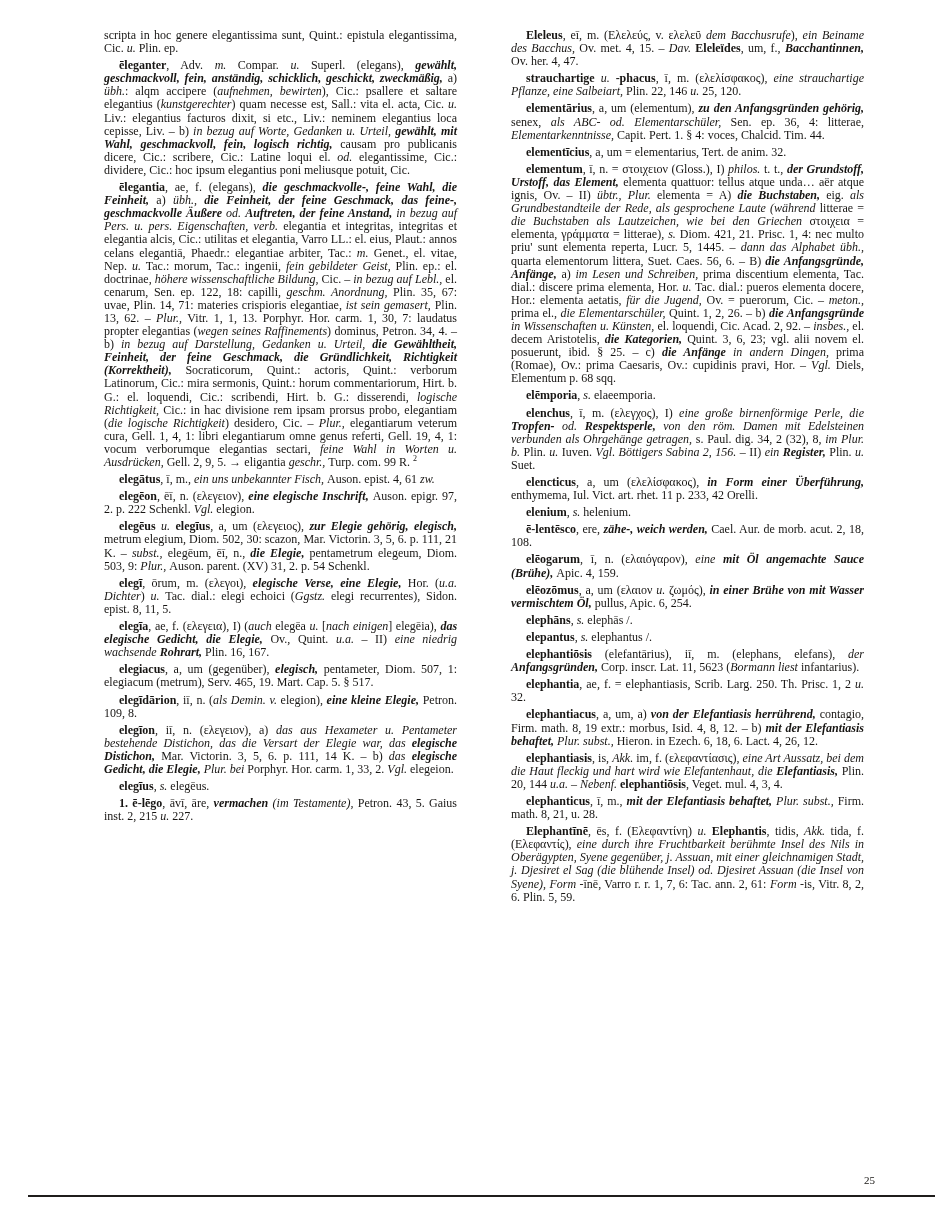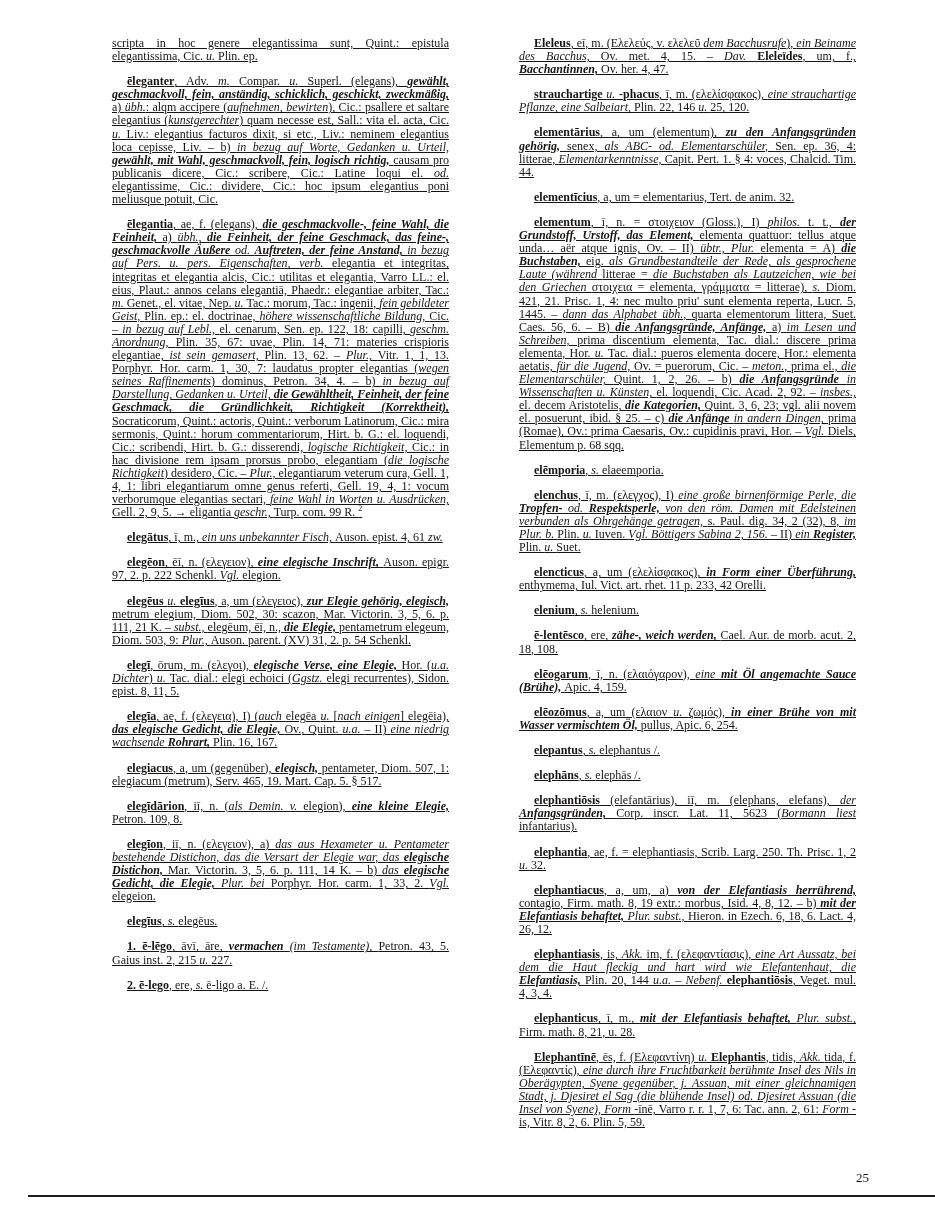--- a/index.html
+++ b/index.html
@@ -4,28 +4,28 @@
 <style>
   html,body{margin:0;padding:0;}
   body{
     width:935px;height:1210px;background:#ffffff;
     font-family:"Liberation Serif","DejaVu Serif",serif;
     color:#171513;
   }
   .page{position:relative;width:935px;height:1210px;overflow:hidden;box-sizing:border-box;padding-top:25px;}
   .columns{display:flex;gap:46px;margin-left:100px;width:768px;}
   .col{width:361px;font-size:12px;line-height:13.1px;text-align:justify;}
-  .entry{margin:12px;text-indent:15px;text-decoration:underline;}
+  .entry{margin:4px;text-indent:15px;}
   .entry.no-indent{text-indent:0;}
   .seg-n{}
   .seg-b{font-weight:bold;}
   .seg-i{font-style:italic;}
   .seg-bi{font-weight:bold;font-style:italic;}
   sup.seg-sup{font-size:8px;line-height:0;}
-  .page-number{position:absolute;right:66px;bottom:24px;font-size:13px;}
+  .page-number{position:absolute;right:60px;bottom:24px;font-size:11px;}
   .bottom-rule{position:absolute;left:28px;right:0;bottom:13px;height:2px;background:#1f1d1b;}
 </style>
 </head>
 <body>
 
 <div class="page">
   <div class="columns">
     <div class="col">
         <p class="entry no-indent"><span class="seg-n">scripta in hoc genere elegantissima sunt, Quint.: epistula elegantissima, Cic. </span><span class="seg-i">u.</span><span class="seg-n"> Plin. ep.</span></p>
         <p class="entry"><span class="seg-b">ēleganter</span><span class="seg-n">, Adv. </span><span class="seg-i">m.</span><span class="seg-n"> Compar. </span><span class="seg-i">u.</span><span class="seg-n"> Superl. (elegans), </span><span class="seg-bi">gewählt, geschmackvoll, fein, anständig, schicklich, geschickt, zweckmäßig, </span><span class="seg-n">a) </span><span class="seg-i">übh.</span><span class="seg-n">: alqm accipere (</span><span class="seg-i">aufnehmen, bewirten</span><span class="seg-n">), Cic.: psallere et saltare elegantius (</span><span class="seg-i">kunstgerechter</span><span class="seg-n">) quam necesse est, Sall.: vita el. acta, Cic. </span><span class="seg-i">u.</span><span class="seg-n"> Liv.: elegantius facturos dixit, si etc., Liv.: neminem elegantius loca cepisse, Liv. – b) </span><span class="seg-i">in bezug auf Worte, Gedanken u. Urteil, </span><span class="seg-bi">gewählt, mit Wahl, geschmackvoll, fein, logisch richtig, </span><span class="seg-n">causam pro publicanis dicere, Cic.: scribere, Cic.: Latine loqui el. </span><span class="seg-i">od.</span><span class="seg-n"> elegantissime, Cic.: dividere, Cic.: hoc ipsum elegantius poni meliusque potuit, Cic.</span></p>
@@ -33,37 +33,36 @@
         <p class="entry"><span class="seg-b">elegātus</span><span class="seg-n">, ī, m., </span><span class="seg-i">ein uns unbekannter Fisch, </span><span class="seg-n">Auson. epist. 4, 61 </span><span class="seg-i">zw.</span></p>
         <p class="entry"><span class="seg-b">elegēon</span><span class="seg-n">, ēī, n. (ελεγειον), </span><span class="seg-bi">eine elegische Inschrift, </span><span class="seg-n">Auson. epigr. 97, 2. p. 222 Schenkl. </span><span class="seg-i">Vgl. </span><span class="seg-n">elegion.</span></p>
         <p class="entry"><span class="seg-b">elegēus </span><span class="seg-i">u. </span><span class="seg-b">elegīus</span><span class="seg-n">, a, um (ελεγειος), </span><span class="seg-bi">zur Elegie gehörig, elegisch, </span><span class="seg-n">metrum elegium, Diom. 502, 30: scazon, Mar. Victorin. 3, 5, 6. p. 111, 21 K. – </span><span class="seg-i">subst., </span><span class="seg-n">elegēum, ēī, n., </span><span class="seg-bi">die Elegie, </span><span class="seg-n">pentametrum elegeum, Diom. 503, 9: </span><span class="seg-i">Plur., </span><span class="seg-n">Auson. parent. (XV) 31, 2. p. 54 Schenkl.</span></p>
         <p class="entry"><span class="seg-b">elegī</span><span class="seg-n">, ōrum, m. (ελεγοι), </span><span class="seg-bi">elegische Verse, eine Elegie, </span><span class="seg-n">Hor. (</span><span class="seg-i">u.a. Dichter</span><span class="seg-n">) </span><span class="seg-i">u. </span><span class="seg-n">Tac. dial.: elegi echoici (</span><span class="seg-i">Ggstz. </span><span class="seg-n">elegi recurrentes), Sidon. epist. 8, 11, 5.</span></p>
         <p class="entry"><span class="seg-b">elegīa</span><span class="seg-n">, ae, f. (ελεγεια), I) (</span><span class="seg-i">auch </span><span class="seg-n">elegēa </span><span class="seg-i">u. </span><span class="seg-n">[</span><span class="seg-i">nach einigen</span><span class="seg-n">] elegēia), </span><span class="seg-bi">das elegische Gedicht, die Elegie, </span><span class="seg-n">Ov., Quint. </span><span class="seg-i">u.a. </span><span class="seg-n">– II) </span><span class="seg-i">eine niedrig wachsende </span><span class="seg-bi">Rohrart, </span><span class="seg-n">Plin. 16, 167.</span></p>
         <p class="entry"><span class="seg-b">elegiacus</span><span class="seg-n">, a, um (gegenüber), </span><span class="seg-bi">elegisch, </span><span class="seg-n">pentameter, Diom. 507, 1: elegiacum (metrum), Serv. 465, 19. Mart. Cap. 5. § 517.</span></p>
         <p class="entry"><span class="seg-b">elegīdārion</span><span class="seg-n">, iī, n. (</span><span class="seg-i">als Demin. v. </span><span class="seg-n">elegion), </span><span class="seg-bi">eine kleine Elegie, </span><span class="seg-n">Petron. 109, 8.</span></p>
         <p class="entry"><span class="seg-b">elegīon</span><span class="seg-n">, iī, n. (ελεγειον), a) </span><span class="seg-i">das aus Hexameter u. Pentameter bestehende Distichon, das die Versart der Elegie war, das </span><span class="seg-bi">elegische Distichon, </span><span class="seg-n">Mar. Victorin. 3, 5, 6. p. 111, 14 K. – b) </span><span class="seg-i">das </span><span class="seg-bi">elegische Gedicht, die Elegie, </span><span class="seg-i">Plur. bei </span><span class="seg-n">Porphyr. Hor. carm. 1, 33, 2. </span><span class="seg-i">Vgl. </span><span class="seg-n">elegeion.</span></p>
         <p class="entry"><span class="seg-b">elegīus</span><span class="seg-n">, </span><span class="seg-i">s. </span><span class="seg-n">elegēus.</span></p>
         <p class="entry"><span class="seg-b">1. ē-lēgo</span><span class="seg-n">, āvī, āre, </span><span class="seg-bi">vermachen </span><span class="seg-i">(im Testamente), </span><span class="seg-n">Petron. 43, 5. Gaius inst. 2, 215 </span><span class="seg-i">u. </span><span class="seg-n">227.</span></p>
-        <p class="entry"><span class="seg-b">2. ē-lego</span><span class="seg-n">, ere, </span><span class="seg-i">s. </span><span class="seg-n">ē-ligo a. E. /.</span></p>
       </div>
     <div class="col">
         <p class="entry"><span class="seg-b">Eleleus</span><span class="seg-n">, eī, m. (Ελελεύς, v. ελελεῦ </span><span class="seg-i">dem Bacchusrufe</span><span class="seg-n">), </span><span class="seg-i">ein Beiname des Bacchus, </span><span class="seg-n">Ov. met. 4, 15. – </span><span class="seg-i">Dav. </span><span class="seg-b">Eleleïdes</span><span class="seg-n">, um, f., </span><span class="seg-bi">Bacchantinnen, </span><span class="seg-n">Ov. her. 4, 47.</span></p>
         <p class="entry"><span class="seg-b">strauchartige </span><span class="seg-i">u. </span><span class="seg-b">-phacus</span><span class="seg-n">, ī, m. (ελελίσφακος), </span><span class="seg-i">eine strauchartige Pflanze, eine Salbeiart, </span><span class="seg-n">Plin. 22, 146 </span><span class="seg-i">u. </span><span class="seg-n">25, 120.</span></p>
         <p class="entry"><span class="seg-b">elementārius</span><span class="seg-n">, a, um (elementum), </span><span class="seg-bi">zu den Anfangsgründen gehörig, </span><span class="seg-n">senex, </span><span class="seg-i">als ABC- od. Elementarschüler, </span><span class="seg-n">Sen. ep. 36, 4: litterae, </span><span class="seg-i">Elementarkenntnisse, </span><span class="seg-n">Capit. Pert. 1. § 4: voces, Chalcid. Tim. 44.</span></p>
         <p class="entry"><span class="seg-b">elementīcius</span><span class="seg-n">, a, um = elementarius, Tert. de anim. 32.</span></p>
         <p class="entry"><span class="seg-b">elementum</span><span class="seg-n">, ī, n. = στοιχειον (Gloss.), I) </span><span class="seg-i">philos. </span><span class="seg-n">t. t., </span><span class="seg-bi">der Grundstoff, Urstoff, das Element, </span><span class="seg-n">elementa quattuor: tellus atque unda… aër atque ignis, Ov. – II) </span><span class="seg-i">übtr., Plur. </span><span class="seg-n">elementa = A) </span><span class="seg-bi">die Buchstaben, </span><span class="seg-n">eig. </span><span class="seg-i">als Grundbestandteile der Rede, als gesprochene Laute (während </span><span class="seg-n">litterae = </span><span class="seg-i">die Buchstaben als Lautzeichen, wie bei den Griechen </span><span class="seg-n">στοιχεια = elementa, γράμματα = litterae), </span><span class="seg-i">s. </span><span class="seg-n">Diom. 421, 21. Prisc. 1, 4: nec multo priu' sunt elementa reperta, Lucr. 5, 1445. – </span><span class="seg-i">dann das Alphabet übh., </span><span class="seg-n">quarta elementorum littera, Suet. Caes. 56, 6. – B) </span><span class="seg-bi">die Anfangsgründe, Anfänge, </span><span class="seg-n">a) </span><span class="seg-i">im Lesen und Schreiben, </span><span class="seg-n">prima discentium elementa, Tac. dial.: discere prima elementa, Hor. </span><span class="seg-i">u. </span><span class="seg-n">Tac. dial.: pueros elementa docere, Hor.: elementa aetatis, </span><span class="seg-i">für die Jugend, </span><span class="seg-n">Ov. = puerorum, Cic. – </span><span class="seg-i">meton., </span><span class="seg-n">prima el., </span><span class="seg-i">die Elementarschüler, </span><span class="seg-n">Quint. 1, 2, 26. – b) </span><span class="seg-bi">die Anfangsgründe </span><span class="seg-i">in Wissenschaften u. Künsten, </span><span class="seg-n">el. loquendi, Cic. Acad. 2, 92. – </span><span class="seg-i">insbes., </span><span class="seg-n">el. decem Aristotelis, </span><span class="seg-bi">die Kategorien, </span><span class="seg-n">Quint. 3, 6, 23; vgl. alii novem el. posuerunt, ibid. § 25. – c) </span><span class="seg-bi">die Anfänge </span><span class="seg-i">in andern Dingen, </span><span class="seg-n">prima (Romae), Ov.: prima Caesaris, Ov.: cupidinis pravi, Hor. – </span><span class="seg-i">Vgl. </span><span class="seg-n">Diels, Elementum p. 68 sqq.</span></p>
         <p class="entry"><span class="seg-b">elēmporia</span><span class="seg-n">, </span><span class="seg-i">s. </span><span class="seg-n">elaeemporia.</span></p>
         <p class="entry"><span class="seg-b">elenchus</span><span class="seg-n">, ī, m. (ελεγχος), I) </span><span class="seg-i">eine große birnenförmige Perle, die </span><span class="seg-bi">Tropfen- </span><span class="seg-i">od. </span><span class="seg-bi">Respektsperle, </span><span class="seg-i">von den röm. Damen mit Edelsteinen verbunden als Ohrgehänge getragen, </span><span class="seg-n">s. Paul. dig. 34, 2 (32), 8, </span><span class="seg-i">im Plur. b. </span><span class="seg-n">Plin. </span><span class="seg-i">u. </span><span class="seg-n">Iuven. </span><span class="seg-i">Vgl. Böttigers Sabina 2, 156. </span><span class="seg-n">– II) </span><span class="seg-i">ein </span><span class="seg-bi">Register, </span><span class="seg-n">Plin. </span><span class="seg-i">u. </span><span class="seg-n">Suet.</span></p>
         <p class="entry"><span class="seg-b">elencticus</span><span class="seg-n">, a, um (ελελίσφακος), </span><span class="seg-bi">in Form einer Überführung, </span><span class="seg-n">enthymema, Iul. Vict. art. rhet. 11 p. 233, 42 Orelli.</span></p>
         <p class="entry"><span class="seg-b">elenium</span><span class="seg-n">, </span><span class="seg-i">s. </span><span class="seg-n">helenium.</span></p>
         <p class="entry"><span class="seg-b">ē-lentēsco</span><span class="seg-n">, ere, </span><span class="seg-bi">zähe-, weich werden, </span><span class="seg-n">Cael. Aur. de morb. acut. 2, 18, 108.</span></p>
         <p class="entry"><span class="seg-b">elēogarum</span><span class="seg-n">, ī, n. (ελαιόγαρον), </span><span class="seg-i">eine </span><span class="seg-bi">mit Öl angemachte Sauce (Brühe), </span><span class="seg-n">Apic. 4, 159.</span></p>
         <p class="entry"><span class="seg-b">elēozōmus</span><span class="seg-n">, a, um (ελαιον </span><span class="seg-i">u. </span><span class="seg-n">ζωμός), </span><span class="seg-bi">in einer Brühe von mit Wasser vermischtem Öl, </span><span class="seg-n">pullus, Apic. 6, 254.</span></p>
+        <p class="entry"><span class="seg-b">elephāns</span><span class="seg-n">, </span><span class="seg-i">s. </span><span class="seg-n">elephās /.</span></p>
         <p class="entry"><span class="seg-b">elepantus</span><span class="seg-n">, </span><span class="seg-i">s. </span><span class="seg-n">elephantus /.</span></p>
-        <p class="entry"><span class="seg-b">elephāns</span><span class="seg-n">, </span><span class="seg-i">s. </span><span class="seg-n">elephās /.</span></p>
         <p class="entry"><span class="seg-b">elephantiōsis</span><span class="seg-n"> (elefantārius), iī, m. (elephans, elefans), </span><span class="seg-i">der </span><span class="seg-bi">Anfangsgründen, </span><span class="seg-n">Corp. inscr. Lat. 11, 5623 (</span><span class="seg-i">Bormann liest </span><span class="seg-n">infantarius).</span></p>
         <p class="entry"><span class="seg-b">elephantia</span><span class="seg-n">, ae, f. = elephantiasis, Scrib. Larg. 250. Th. Prisc. 1, 2 </span><span class="seg-i">u. </span><span class="seg-n">32.</span></p>
         <p class="entry"><span class="seg-b">elephantiacus</span><span class="seg-n">, a, um, a) </span><span class="seg-bi">von der Elefantiasis herrührend, </span><span class="seg-n">contagio, Firm. math. 8, 19 extr.: morbus, Isid. 4, 8, 12. – b) </span><span class="seg-bi">mit der Elefantiasis behaftet, </span><span class="seg-i">Plur. subst., </span><span class="seg-n">Hieron. in Ezech. 6, 18, 6. Lact. 4, 26, 12.</span></p>
         <p class="entry"><span class="seg-b">elephantiasis</span><span class="seg-n">, is, </span><span class="seg-i">Akk. </span><span class="seg-n">im, f. (ελεφαντίασις), </span><span class="seg-i">eine Art Aussatz, bei dem die Haut fleckig und hart wird wie Elefantenhaut, die </span><span class="seg-bi">Elefantiasis, </span><span class="seg-n">Plin. 20, 144 </span><span class="seg-i">u.a. </span><span class="seg-n">– </span><span class="seg-i">Nebenf. </span><span class="seg-b">elephantiōsis</span><span class="seg-n">, Veget. mul. 4, 3, 4.</span></p>
         <p class="entry"><span class="seg-b">elephanticus</span><span class="seg-n">, ī, m., </span><span class="seg-bi">mit der Elefantiasis behaftet, </span><span class="seg-i">Plur. subst., </span><span class="seg-n">Firm. math. 8, 21, u. 28.</span></p>
         <p class="entry"><span class="seg-b">Elephantīnē</span><span class="seg-n">, ēs, f. (Ελεφαντίνη) </span><span class="seg-i">u. </span><span class="seg-b">Elephantis</span><span class="seg-n">, tidis, </span><span class="seg-i">Akk. </span><span class="seg-n">tida, f. (Ελεφαντίς), </span><span class="seg-i">eine durch ihre Fruchtbarkeit berühmte Insel des Nils in Oberägypten, Syene gegenüber, j. Assuan, mit einer gleichnamigen Stadt, j. Djesiret el Sag (die blühende Insel) od. Djesiret Assuan (die Insel von Syene), Form </span><span class="seg-n">-īnē, Varro r. r. 1, 7, 6: Tac. ann. 2, 61: </span><span class="seg-i">Form </span><span class="seg-n">-is, Vitr. 8, 2, 6. Plin. 5, 59.</span></p>
       </div>
   </div>
   <span class="page-number">25</span>
   <div class="bottom-rule"></div>

